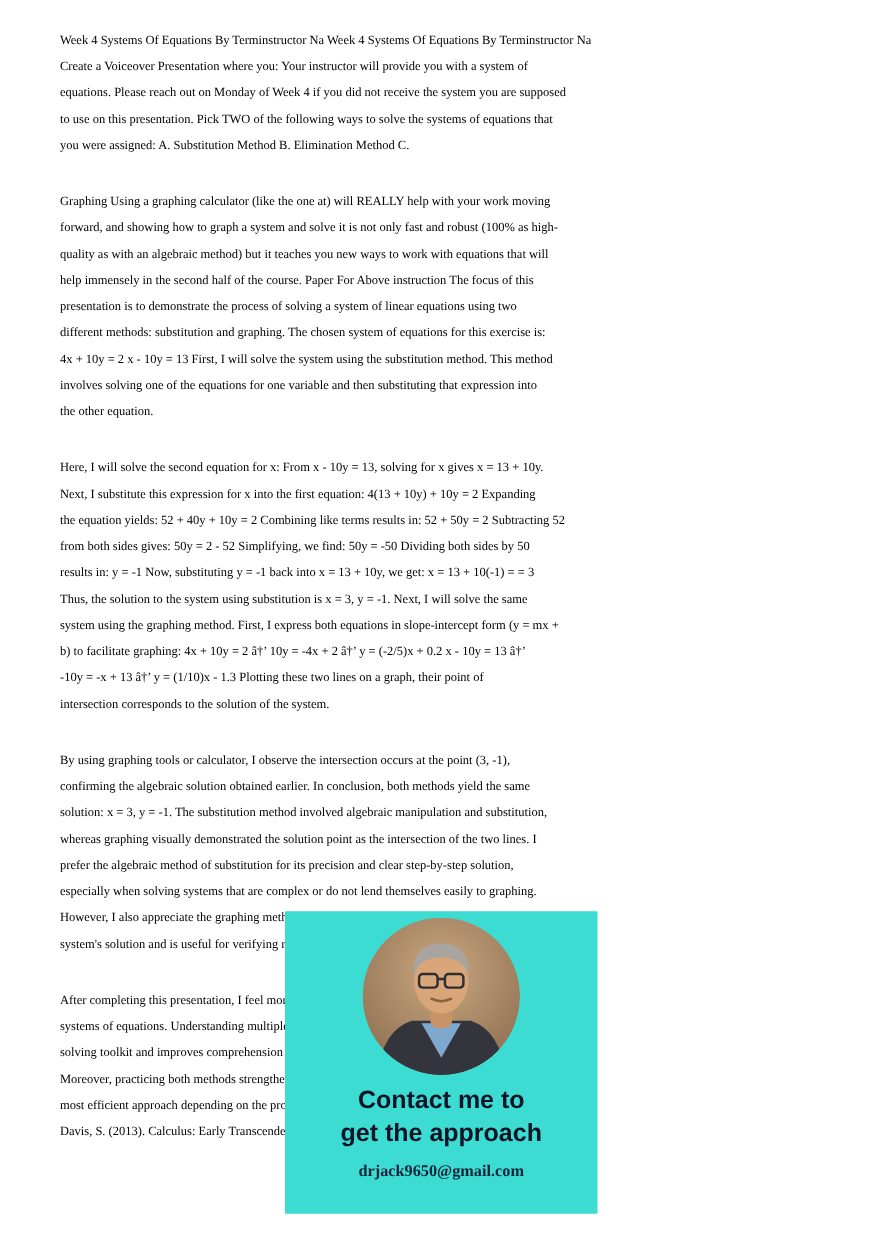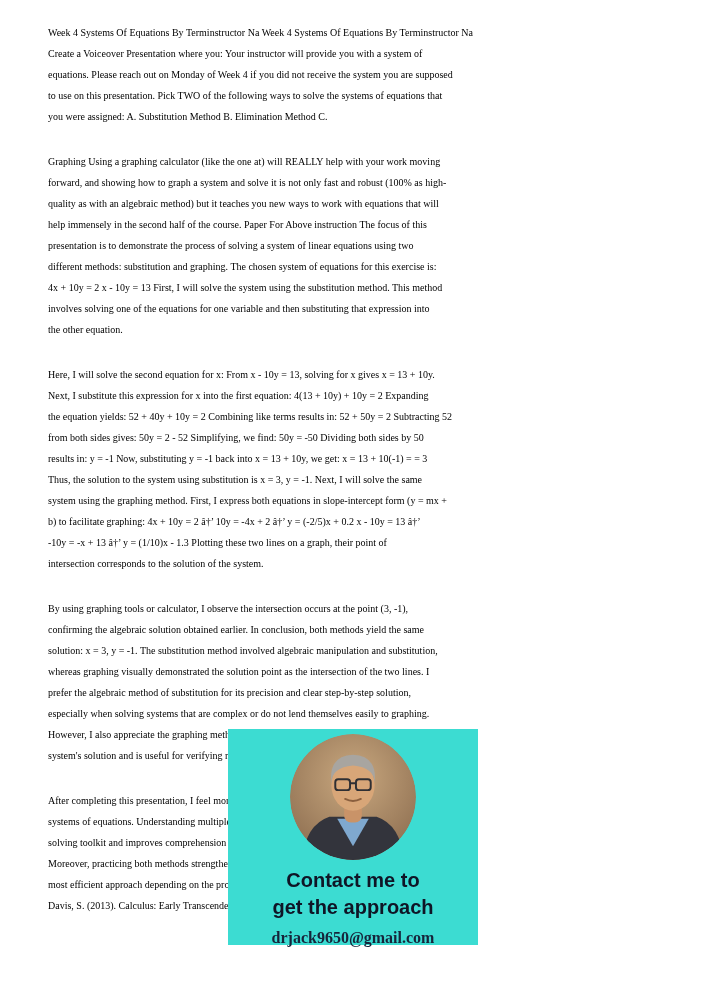--- a/index.html
+++ b/index.html
@@ -22,21 +22,21 @@
   }
   .doc p {
     margin: 0 0 24px 0;
     white-space: pre;
   }
   .overlay {
     position: absolute;
     left: 228px;
     top: 729px;
     width: 250px;
-    height: 216px;
+    height: 242px;
     background: #3cdcd2;
     display: flex;
     flex-direction: column;
     align-items: center;
     cursor: pointer;
   }
   .avatar {
     width: 126px;
     height: 126px;
     margin-top: 5px;
@@ -51,21 +51,21 @@
     font-weight: 700;
     font-size: 20px;
     line-height: 27px;
     color: #0f1526;
     text-align: center;
   }
   .email {
     margin-top: 8px;
     font-family: "Liberation Serif", serif;
     font-weight: 700;
-    font-size: 16px;
+    font-size: 13px;
     color: #16243a;
     text-align: center;
   }
 </style>
 </head>
 <body>
 
 <div class="page">
 
   <div class="doc">

